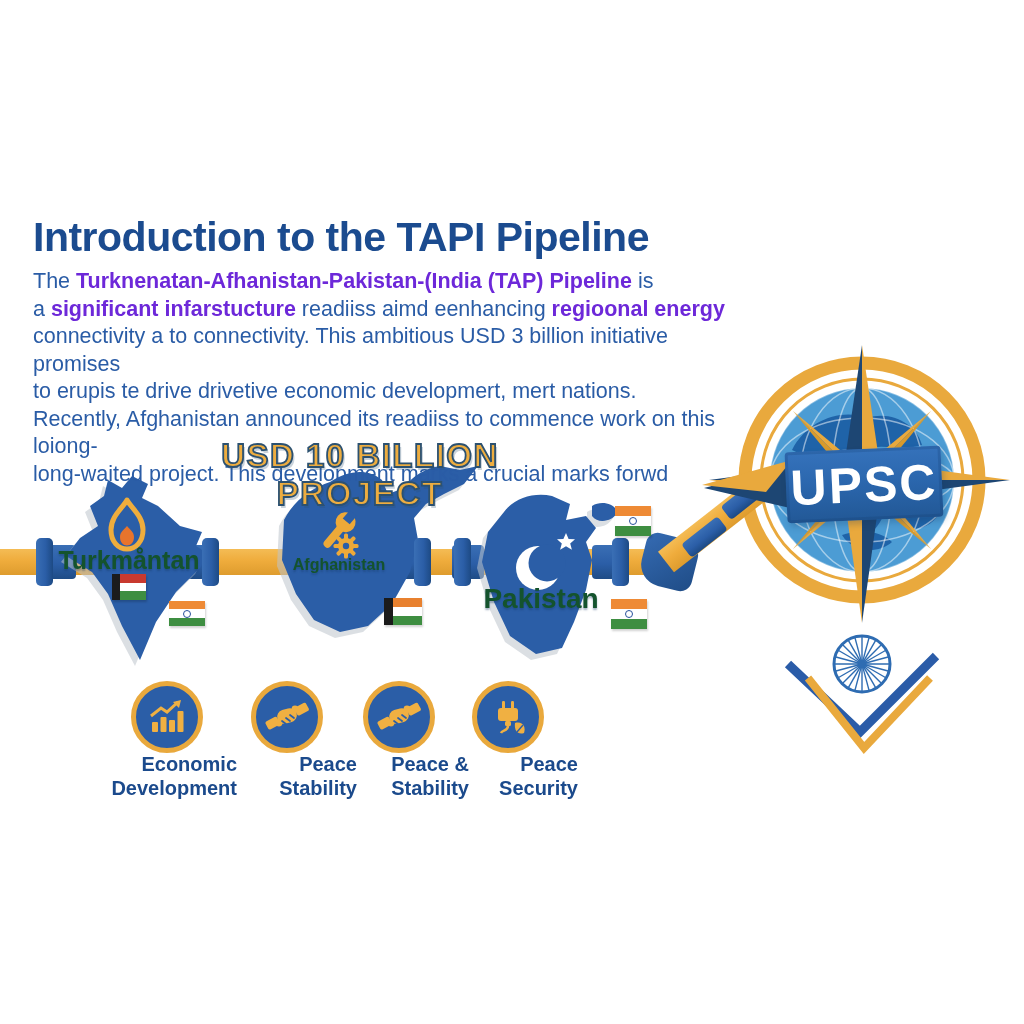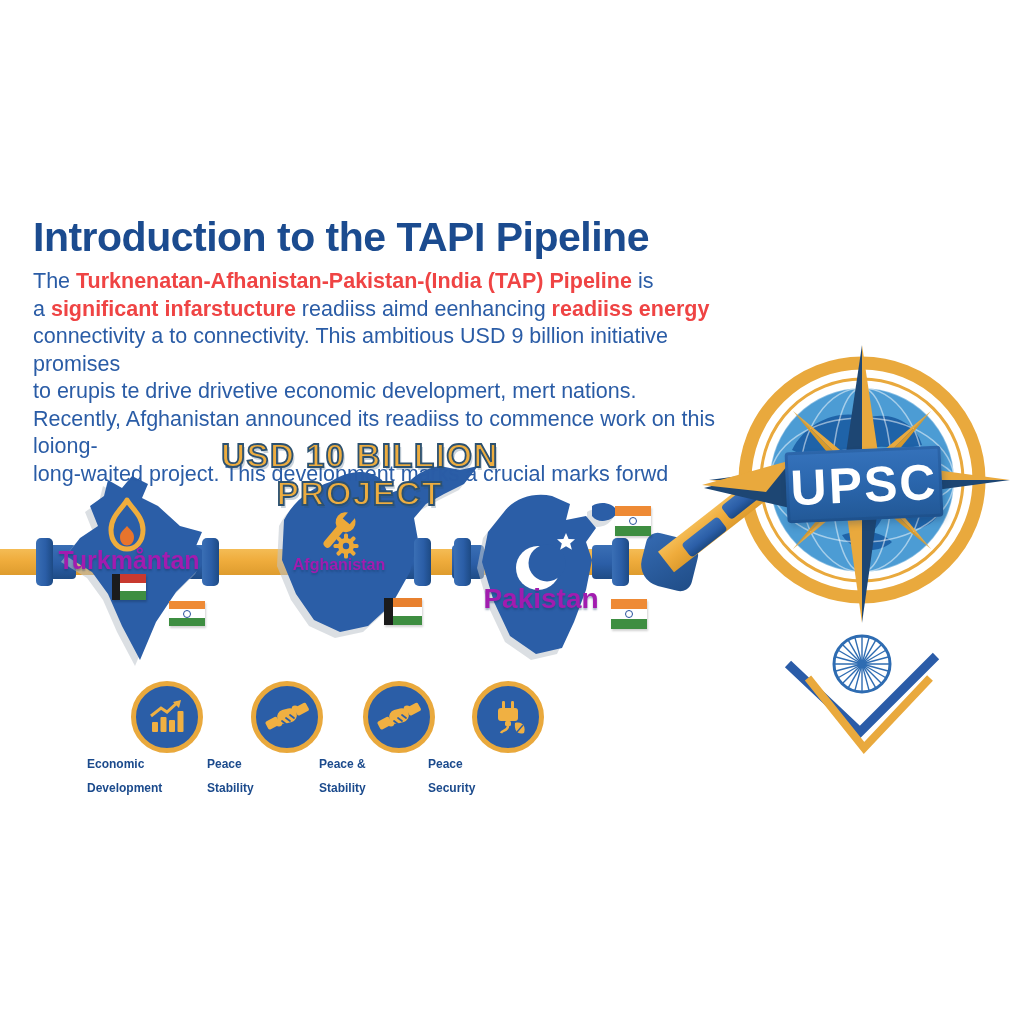--- a/index.html
+++ b/index.html
@@ -4,21 +4,21 @@
 <style>
   html,body{margin:0;padding:0;background:#fff;}
   .stage{position:relative;width:1024px;height:1024px;background:#ffffff;overflow:hidden;
          font-family:"Liberation Sans", sans-serif;}
 
   
   .title{position:absolute;left:33px;top:214px;width:700px;font-size:41px;font-weight:800;
          color:#1b4b8f;letter-spacing:-0.5px;z-index:6;}
   .intro{position:absolute;left:33px;top:268px;width:700px;font-size:21.5px;line-height:27.5px;
          color:#2a5ca6;z-index:6;}
-  .intro b{font-weight:700;color:#ef4444;}
+  .intro b{font-weight:700;color:#6d28d9;}
 
   .usd{position:absolute;left:150px;top:437px;width:420px;text-align:center;z-index:6;
        font-size:33px;font-weight:800;letter-spacing:1.5px;color:#edad40;
        -webkit-text-stroke:1.8px #2c5170;text-shadow:2px 3px 0 rgba(44,81,112,.25);}
 
   
   .pipe-bar{position:absolute;left:0;top:549px;width:676px;height:26px;z-index:2;
             background:linear-gradient(180deg,#f4bc55 0%,#efac3c 45%,#de9c2e 100%);}
   .pipe-stub{position:absolute;top:545px;width:32px;height:34px;border-radius:4px;z-index:2;
              background:linear-gradient(180deg,#3a6fb5 0%,#2b5ea7 55%,#1f4c86 100%);}
@@ -31,21 +31,21 @@
              transform:rotate(-38deg);transform-origin:0 50%;
              background:linear-gradient(180deg,#f4bc55 0%,#efac3c 45%,#de9c2e 100%);}
   .collar{position:absolute;width:17px;border-radius:4px;z-index:2;
           background:linear-gradient(90deg,#3a6fb5 0%,#2b5ea7 55%,#1d4a84 100%);transform:rotate(52deg);}
   .collar.c1{left:696px;top:514px;height:46px;}
   .collar.c2{left:737px;top:473px;height:50px;}
   .west-arrow{position:absolute;left:700px;top:458px;z-index:3;}
 
   
   .map{position:absolute;z-index:5;filter:drop-shadow(-5px 6px 0 rgba(190,196,204,.55));}
-  .country-label{position:absolute;z-index:6;text-align:center;color:#a21caf;font-weight:800;
+  .country-label{position:absolute;z-index:6;text-align:center;color:#14532d;font-weight:800;
                  text-shadow:0 2px 2px rgba(23,58,102,.4);}
   .country-icon{position:absolute;z-index:6;}
 
   
   .flag{position:absolute;z-index:6;display:flex;box-shadow:1px 2px 2px rgba(0,0,0,.18);}
   .flag .band{height:100%;}
   .flag .stripes{flex:1;display:flex;flex-direction:column;position:relative;}
   .flag .stripes div{flex:1;}
   .chakra-dot{position:absolute;left:50%;top:50%;width:8px;height:8px;margin:-4px 0 0 -4px;
               border:1.6px solid #28519c;border-radius:50%;box-sizing:border-box;}
@@ -59,33 +59,33 @@
                display:flex;align-items:center;justify-content:center;}
   .upsc-banner span{color:#fff;font-size:50px;font-weight:800;letter-spacing:2px;}
 
   .chakra{position:absolute;left:824px;top:626px;z-index:2;}
   .chevrons{position:absolute;left:778px;top:648px;z-index:2;}
 
   
   .benefit-circle{position:absolute;top:681px;width:62px;height:62px;border-radius:50%;z-index:2;
                   background:#2b5ea7;border:5px solid #e9a93d;box-sizing:content-box;
                   display:flex;align-items:center;justify-content:center;}
-  .benefit-label{position:absolute;top:752px;width:150px;text-align:left;z-index:2;
-                 font-size:12px;line-height:24px;font-weight:800;color:#1b4a8c;}
+  .benefit-label{position:absolute;top:752px;width:150px;text-align:right;z-index:2;
+                 font-size:20px;line-height:24px;font-weight:800;color:#1b4a8c;}
 </style>
 </head>
 <body>
 
 <div class="stage">
 
   <div class="title">Introduction to the TAPI Pipeline</div>
   <div class="intro">
     <div><span>The </span><b>Turknenatan-Afhanistan-Pakistan-(India (TAP) Pipeline</b><span> is</span></div>
-    <div><span>a </span><b>significant infarstucture</b><span> readiiss aimd eenhancing </span><b>readiiss energy</b></div>
-    <div>connectivity a to connectivity. This ambitious USD 9 billion initiative promises</div>
+    <div><span>a </span><b>significant infarstucture</b><span> readiiss aimd eenhancing </span><b>regioonal energy</b></div>
+    <div>connectivity a to connectivity. This ambitious USD 3 billion initiative promises</div>
     <div>to erupis te drive drivetive economic developmert, mert nations.</div>
     <div>Recently, Afghanistan announced its readiiss to commence work on this loiong-</div>
     <div>long-waited project. This development marks a crucial marks forwd</div>
   </div>
 
   <div class="usd">USD 10 BILLION PROJECT</div>
 
   <svg class="compass" width="334" height="334" viewBox="0 0 334 334">
     <g transform="translate(167,147)">
 

